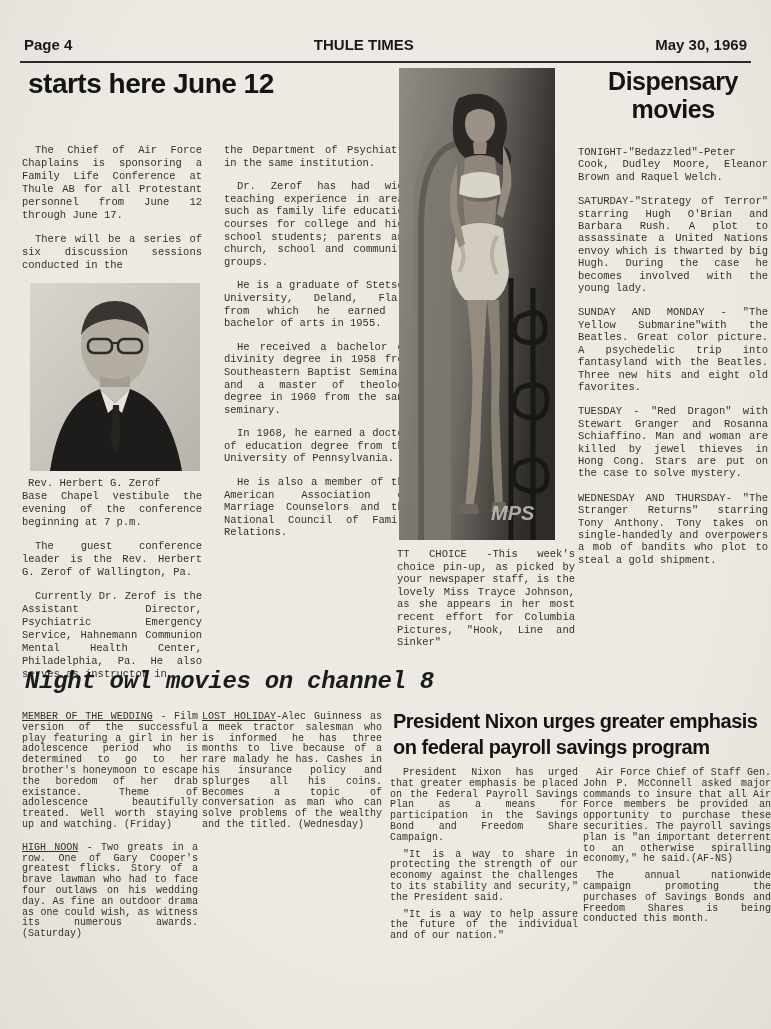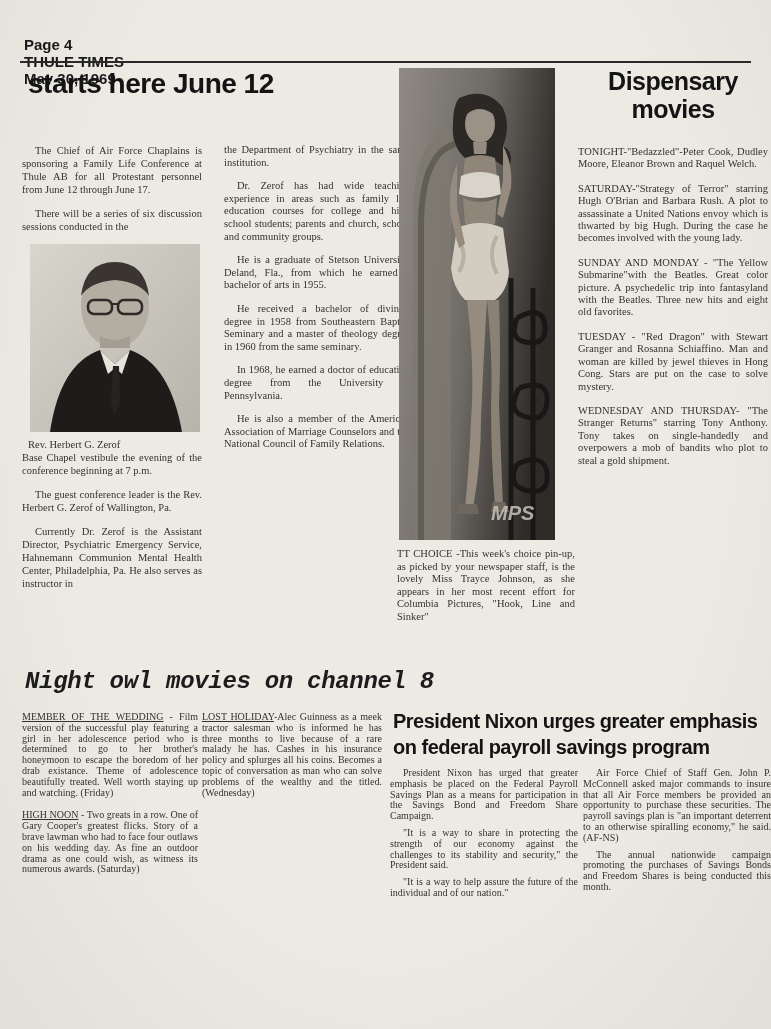--- a/index.html
+++ b/index.html
@@ -1,25 +1,25 @@
 <!DOCTYPE html>
 <html><head>
 <meta charset="utf-8">
 <style>
   html,body{margin:0;padding:0;}
   body{width:771px;height:1029px;background:#b9b6b0;font-family:"Liberation Sans",sans-serif;}
   .page{position:relative;width:771px;height:1029px;background:#e9e6e0;overflow:hidden;
         background-image:radial-gradient(ellipse at 50% 40%, #edeae4 60%, #e2dfd8 100%);}
-  .mono{font-family:Liberation Serif, serif;color:#35322d;}
+  .mono{font-family:Liberation Mono, monospace;color:#35322d;}
   .tp{margin:0 0 11px 0;text-align:justify;}
   .ind{text-indent:13px;}
   .headline{font-family:"Liberation Sans",sans-serif;font-weight:700;color:#141414;letter-spacing:-0.5px;}
   .ul{text-decoration:underline;}
   
-  .header-row{position:absolute;top:36px;left:24px;width:723px;display:flex;justify-content:space-between;align-items:baseline;flex-direction:column;}
+  .header-row{position:absolute;top:36px;left:24px;width:723px;display:flex;justify-content:space-between;align-items:baseline;}
   .header-row span{font-weight:700;font-size:15px;color:#1a1a1a;}
   .header-rule{position:absolute;top:61px;left:20px;width:731px;height:2px;background:#2a2a2a;}
   
   .fam-headline{position:absolute;left:28px;top:68px;width:366px;font-size:28px;line-height:1.12;}
   .fam-col1{position:absolute;left:22px;top:144px;width:180px;font-size:10.5px;line-height:13px;}
   .fam-col2{position:absolute;left:224px;top:144px;width:186px;font-size:10.5px;line-height:12.6px;}
   .portrait-wrap{width:170px;height:188px;margin:2px 0 6px 8px;}
   .cap-name{margin:6px;text-align:left;}
   .fam-gap{height:26px;}
   

